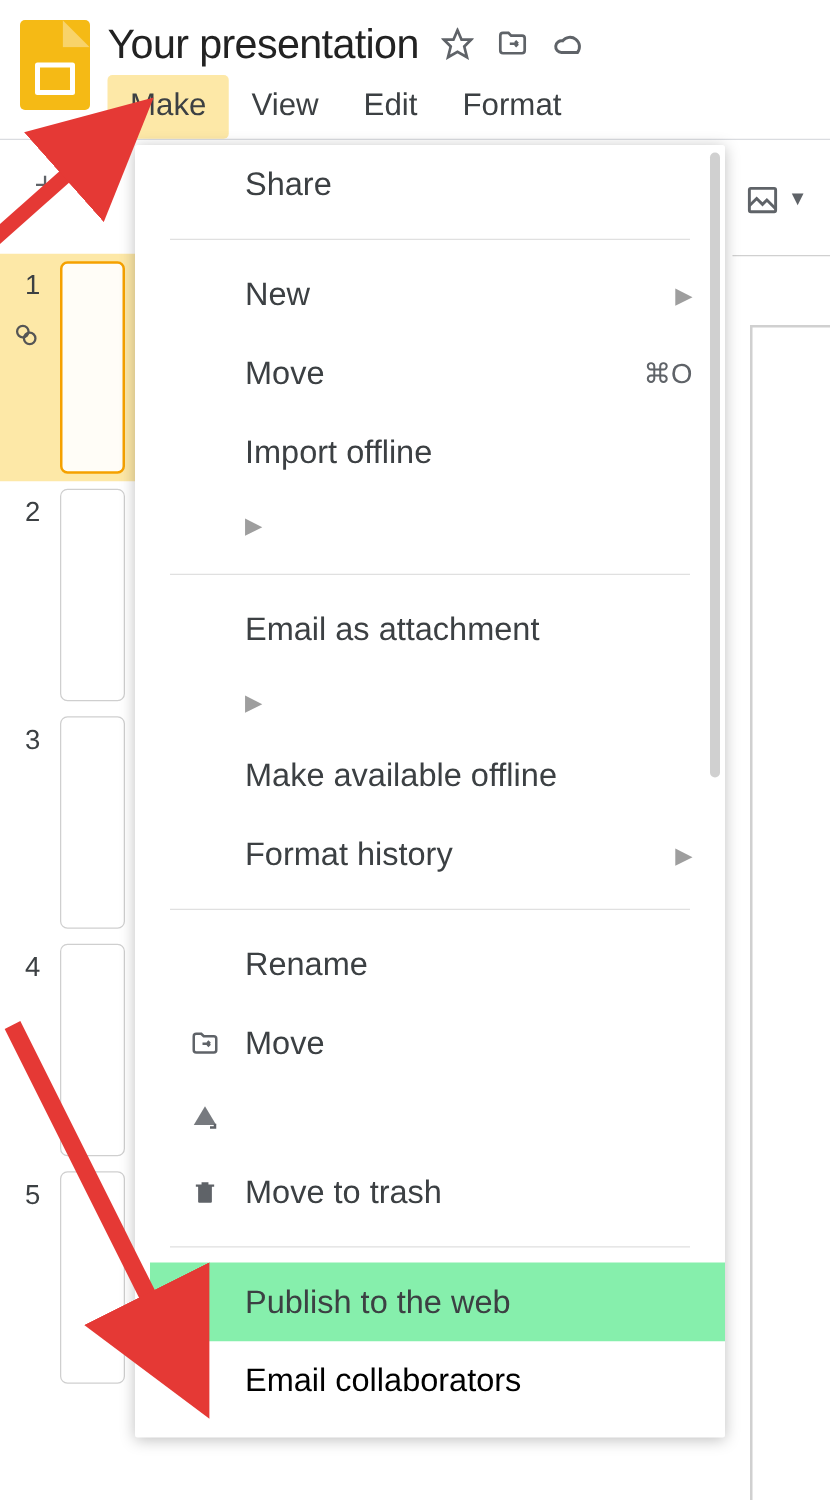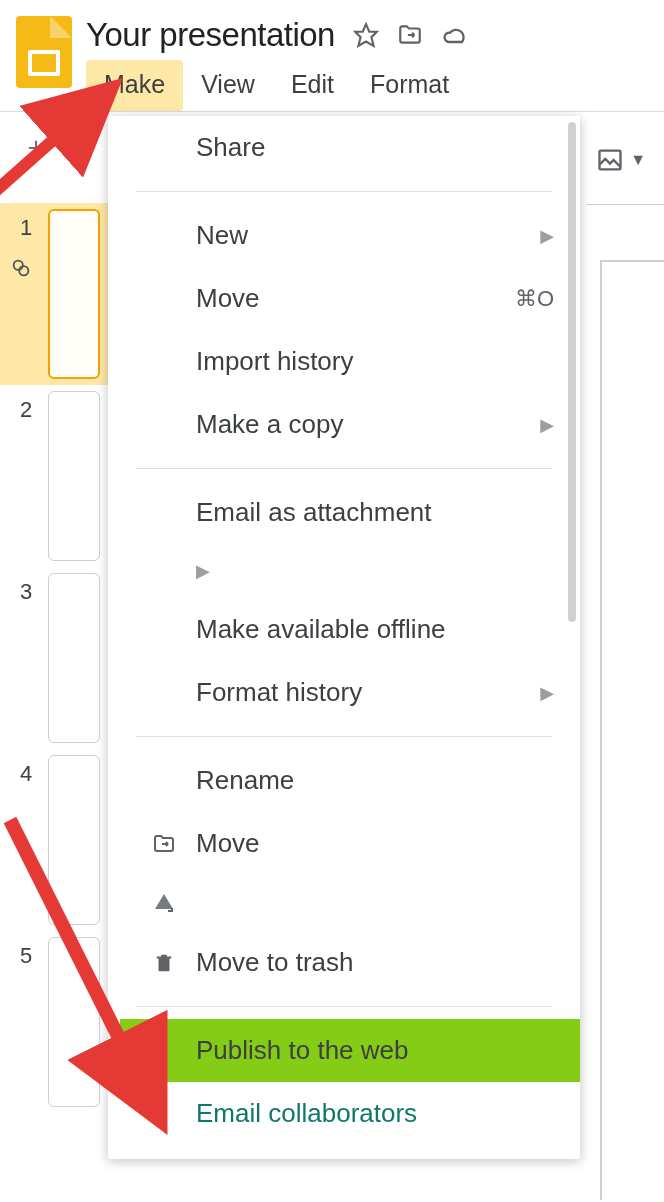--- a/index.html
+++ b/index.html
@@ -170,24 +170,24 @@
     align-items: center;
     padding: 16px 26px 16px 30px;
     font-size: 26px;
     color: #3c4043;
     cursor: pointer;
     gap: 18px;
     position: relative;
     margin-left: 12px;
   }
   .dd-item.highlighted {
-    background: #84cc16;
+    background: #86efac;
   }
   .dd-item.disabled {
-    color: #0f766e;
+    color: #000000;
   }
   .dd-icon {
     width: 28px;
     color: #5f6368;
     display: inline-flex;
     justify-content: center;
     flex-shrink: 0;
   }
   .dd-spacer {
     width: 28px;
@@ -336,25 +336,24 @@
     <span class="dd-label">New</span>
     <span class="dd-arrow">▶</span>
   </div>
   <div class="dd-item">
     <span class="dd-spacer"></span>
     <span class="dd-label">Move</span>
     <span class="dd-shortcut">⌘O</span>
   </div>
   <div class="dd-item">
     <span class="dd-spacer"></span>
-    <span class="dd-label">Import history</span>
-  </div>
-  <div class="dd-item">
-    <span class="dd-spacer"></span>
-    <span class="dd-label">Make a copy</span>
+    <span class="dd-label">Import offline</span>
+  </div>
+  <div class="dd-item">
+    <span class="dd-spacer"></span>
     <span class="dd-arrow">▶</span>
   </div>
   <div class="dd-sep"></div>
 
   <div class="dd-item">
     <span class="dd-spacer"></span>
     <span class="dd-label">Email as attachment</span>
   </div>
   <div class="dd-item">
     <span class="dd-spacer"></span>

